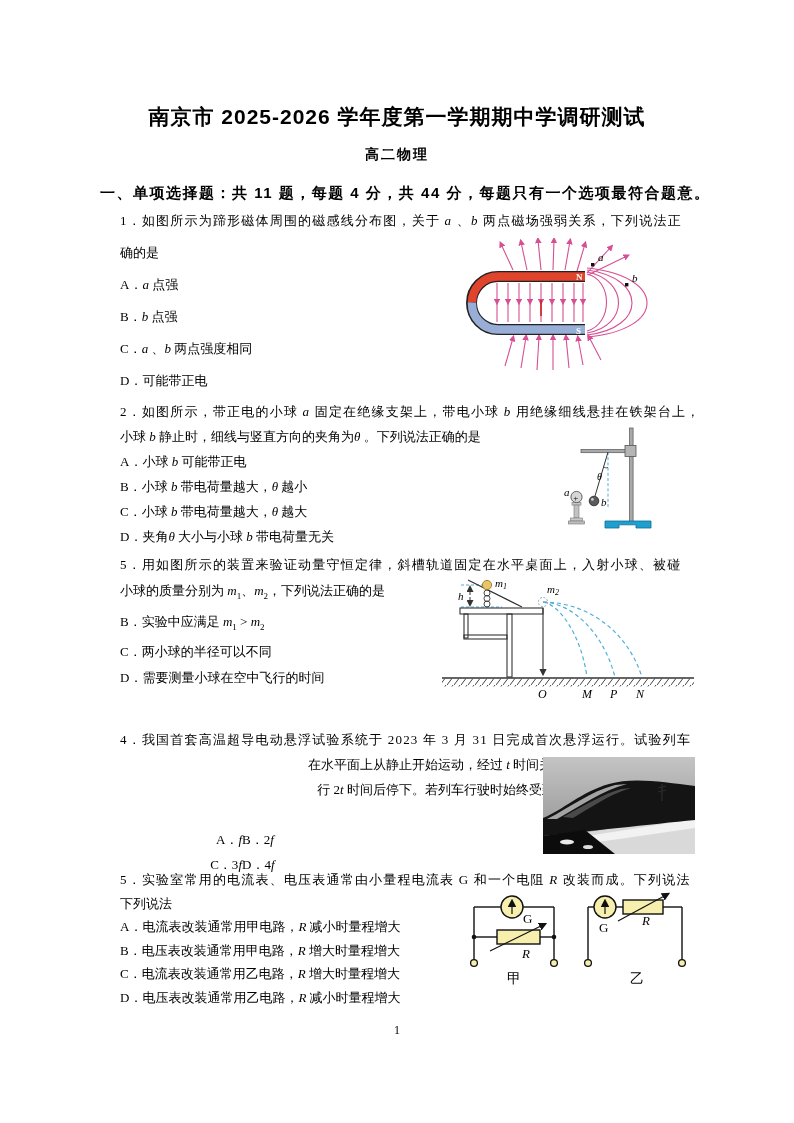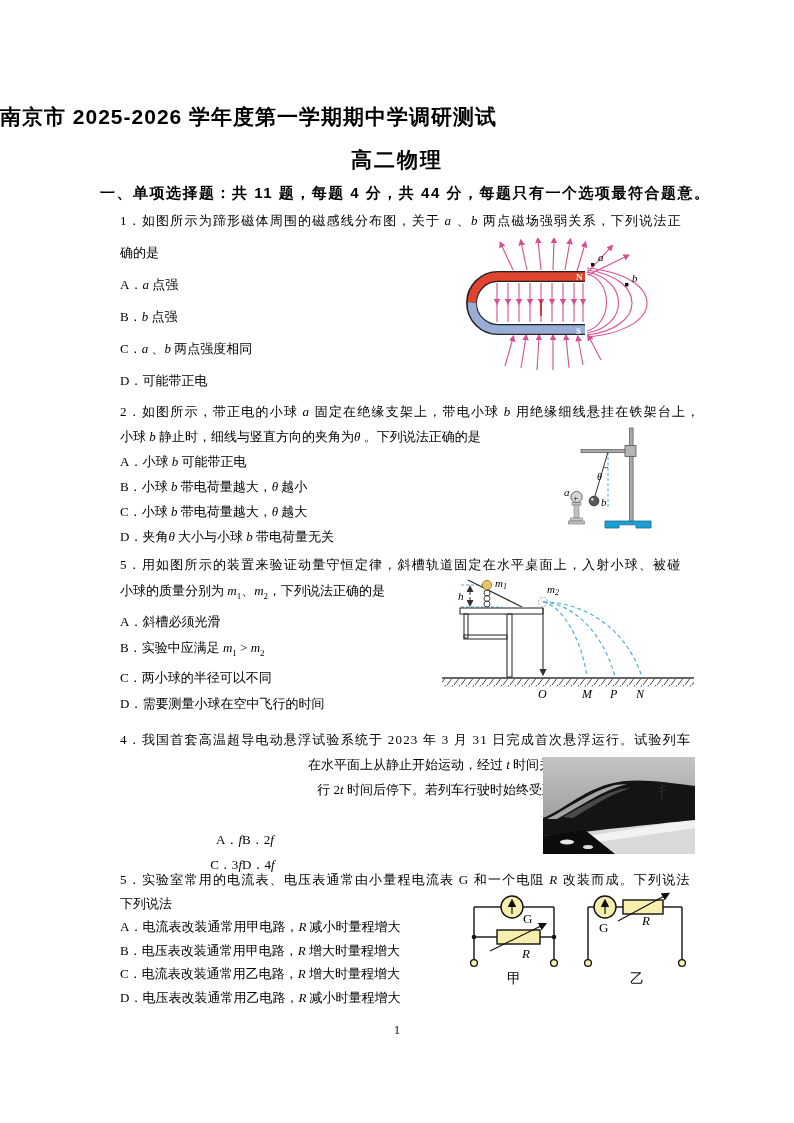--- a/index.html
+++ b/index.html
@@ -1,21 +1,21 @@
 <!DOCTYPE html>
 <html><head>
 <meta charset="utf-8">
 <style>
   html,body{margin:0;padding:0;background:#ffffff;}
   .page{position:relative;width:794px;height:1123px;background:#fff;overflow:hidden;
         font-family:"Liberation Serif",serif;color:#000;}
-  .title{position:absolute;top:103px;left:0;width:794px;text-align:left;
+  .title{position:absolute;top:103px;left:0;width:794px;text-align:center;
          font-size:21px;font-weight:bold;font-family:"Liberation Sans",sans-serif;letter-spacing:1px;}
   .subtitle{position:absolute;top:146px;left:0;width:794px;text-align:center;
-         font-size:21px;font-weight:bold;font-family:"Liberation Sans",sans-serif;letter-spacing:2px;}
+         font-size:14px;font-weight:bold;font-family:"Liberation Sans",sans-serif;letter-spacing:2px;}
   .section{position:absolute;top:184px;left:100px;width:578px;white-space:nowrap;
          font-size:15px;font-weight:bold;font-family:"Liberation Sans",sans-serif;letter-spacing:1.5px;}
   .q{position:absolute;left:120px;width:562px;font-size:13px;}
   .q .ln{white-space:nowrap;}
   .wide{letter-spacing:1.2px;}
   .q1 .ln{line-height:32px;}
   .q2 .ln{line-height:25px;}
   .q3 .ln{line-height:26px;}
   .q4 .ln{line-height:25px;text-align:right;}
   .q5 .ln{line-height:23.5px;}
@@ -147,21 +147,20 @@
       </g>
       <circle cx="21.5" cy="77" r="5.6" fill="#d6d6d6" stroke="#555" stroke-width="0.9"></circle>
       <text class="svgtxt" x="18.3" y="80.6" font-size="9">+</text>
       <text class="svgtxt" x="9" y="76" font-size="11" font-style="italic">a</text>
     </svg>
   </div>
 
   <div class="q q3">
     <div class="ln wide">5．用如图所示的装置来验证动量守恒定律，斜槽轨道固定在水平桌面上，入射小球、被碰</div>
     <div class="ln">小球的质量分别为 <i>m</i><sub>1</sub>、<i>m</i><sub>2</sub>，下列说法正确的是</div>
-    <div class="ln">A．斜槽必须光滑</div>
     <div class="ln">B．实验中应满足 <i>m</i><sub>1</sub> &gt; <i>m</i><sub>2</sub></div>
     <div class="ln">C．两小球的半径可以不同</div>
     <div class="ln">D．需要测量小球在空中飞行的时间</div>
   </div>
 
   <div class="fig" id="fig-proj">
     <svg width="256" height="130" viewBox="0 0 256 130">
       <defs>
         <marker id="pj-a" markerWidth="7" markerHeight="7" refX="5" refY="3.5" orient="auto">
           <path d="M0,0 L7,3.5 L0,7 Z" fill="#333"></path>

